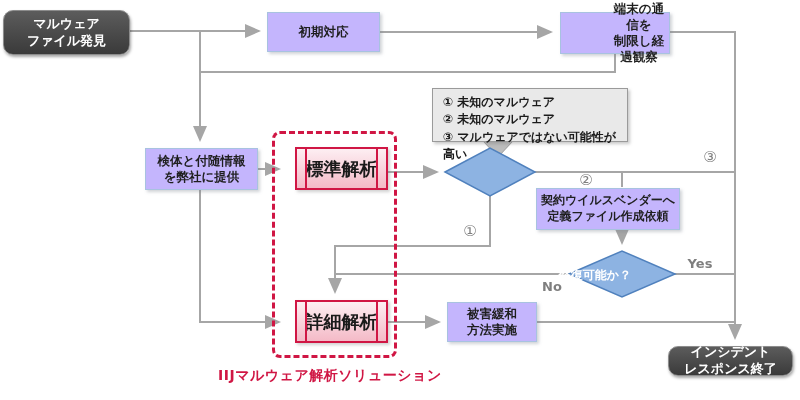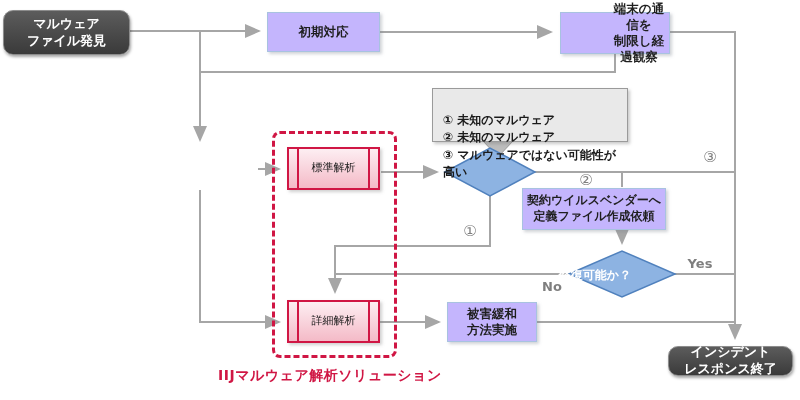--- a/index.html
+++ b/index.html
@@ -14,34 +14,35 @@
     background:linear-gradient(180deg,#5c5c5c,#3a3a3a);
     border:1px solid #8c8c8c;border-radius:10px;color:#ffffff;
     font-weight:bold;font-size:13px;box-shadow:1px 2px 3px rgba(0,0,0,0.35);
   }
   .process{
     background:#c4b5fd;border:1px solid #a8c2e0;color:#1f1f1f;
     font-weight:bold;font-size:12.5px;box-shadow:2px 2px 3px rgba(120,130,140,0.35);
   }
   .pp{
     background:linear-gradient(180deg,#fdeef2,#f4bac7);
-    border:2px solid #d01644;color:#1a1a1a;font-weight:normal;font-size:11px;
+    border:2px solid #d01644;color:#1a1a1a;font-weight:bold;font-size:18px;
     box-shadow:2px 2px 3px rgba(120,120,120,0.35);
+    margin-left:8px;
   }
   .pp::before,.pp::after{content:"";position:absolute;top:0;bottom:0;width:2px;background:#d01644;}
   .pp::before{left:8px;}
   .pp::after{right:8px;}
   .dashed-frame{
     position:absolute;border:3px dashed #d01644;border-radius:8px;box-sizing:border-box;
   }
   .callout{
     position:absolute;box-sizing:border-box;background:#e9e9e9;border:1px solid #9a9a9a;
     box-shadow:2px 2px 3px rgba(120,120,120,0.4);
     font-weight:bold;font-size:12px;color:#1a1a1a;line-height:1.45;
-    padding:23px 10px;text-align:left;
+    padding:5px 10px;text-align:left;
   }
   .lbl{position:absolute;color:#7f7f7f;font-weight:bold;text-align:center;}
   .circnum{font-size:15px;font-weight:normal;}
   .noyes{font-size:13px;}
   .diamond-text{position:absolute;color:#ffffff;font-weight:bold;font-size:12px;text-align:center;}
   .solution{position:absolute;color:#d01644;font-weight:bold;font-size:14px;text-align:left;letter-spacing:0.5px;}
 </style>
 </head>
 <body>
 
@@ -85,36 +86,40 @@
 
   <div class="node process" style="left:267px;top:12px;width:113px;height:40px;">
     <div>初期対応</div>
   </div>
 
   <div class="node process" style="left:560px;top:12px;width:110px;height:42px;padding-left:48px;">
     <div>端末の通信を</div>
     <div>制限し経過観察</div>
   </div>
 
+  <div class="node process" style="left:145px;top:148px;width:113px;height:42px;">
+    <div>検体と付随情報</div>
+    <div>を弊社に提供</div>
+  </div>
 
   <div class="node pp" style="left:287px;top:147px;width:93px;height:43px;">
     <div>標準解析</div>
   </div>
 
   <div class="node pp" style="left:287px;top:300px;width:93px;height:43px;">
     <div>詳細解析</div>
   </div>
 
   <div class="callout" style="left:432px;top:88px;width:196px;height:54px;">
     <div>① 未知のマルウェア</div>
     <div>② 未知のマルウェア</div>
     <div>③ マルウェアではない可能性が高い</div>
   </div>
 
-  <div class="node process" style="left:522px;top:188px;width:144px;height:42px;font-size:12px;">
+  <div class="node process" style="left:536px;top:188px;width:144px;height:42px;font-size:12px;">
     <div>契約ウイルスベンダーへ</div>
     <div>定義ファイル作成依頼</div>
   </div>
 
   <div class="diamond-text" style="left:542px;top:267px;width:106px;">修復可能か？</div>
 
   <div class="node process" style="left:447px;top:302px;width:90px;height:40px;">
     <div>被害緩和</div>
     <div>方法実施</div>
   </div>

